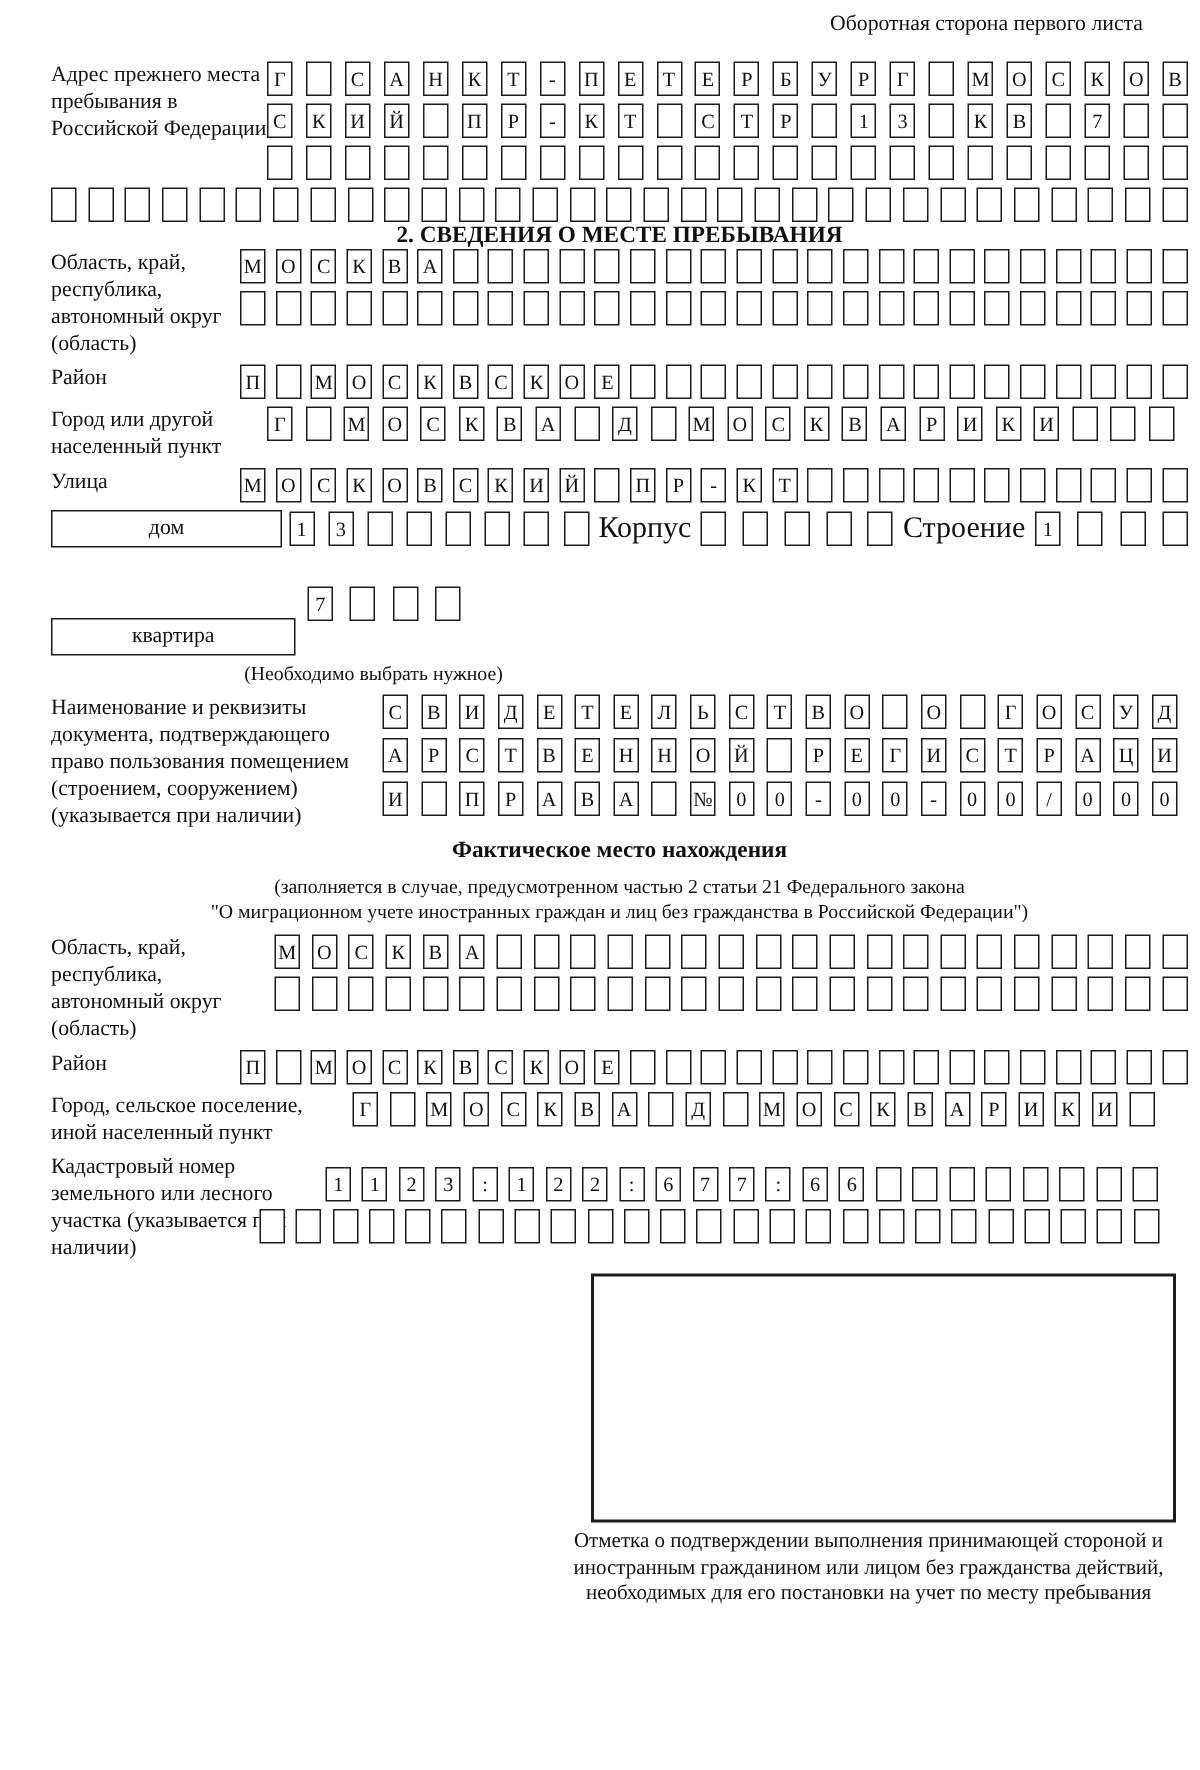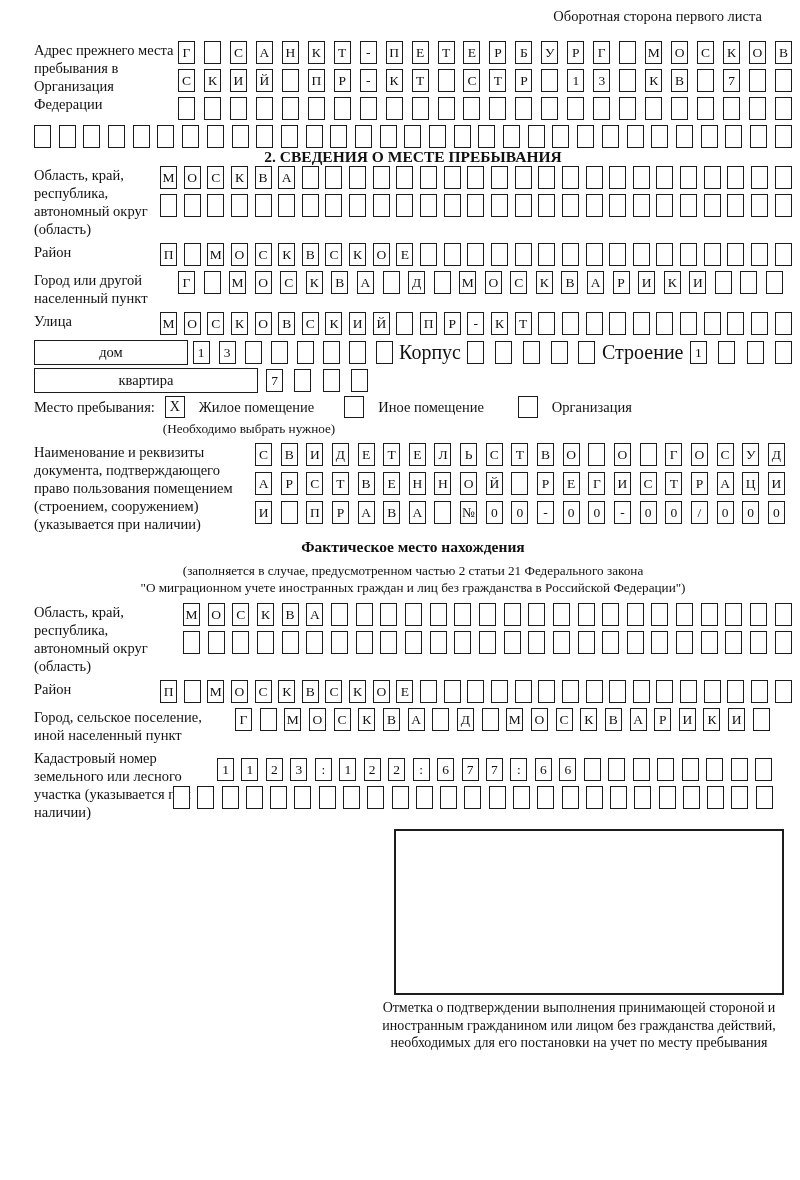--- a/index.html
+++ b/index.html
@@ -52,21 +52,21 @@
   .cells-25 { width:609px; }
   .cells-g22 { width:535px; }
   .cells-k23 { width:555px; }
   .cells-k25 { width:600px; margin-left:-44px; }
   .cells-d8 { width:200px; }
   .cells-d5 { width:128px; }
   .cells-d4 { width:102px; }
 
   .dom-row { display:flex; align-items:center; margin-bottom:3px; width:758px; justify-content:space-between; }
   .dom-box { width:154px; }
-  .kv-box { width:224px; }
+  .kv-box { width:163px;margin-top:44px; }
   .kv-row { display:flex; align-items:center; margin-bottom:3px; }
   .kv-row .cells { margin-left:8px; }
   .inline-lbl { font-size:20px; padding:0 2px; }
 
   .mesto-row { display:flex; align-items:center; margin-bottom:2px; }
   .mesto-row .chk { margin:0 14px 0 10px; }
   .mesto-row .lead { font-size:14.5px; }
 
   .stamp-box {
     box-sizing:border-box; margin-left:360px; margin-top:8px;
@@ -79,21 +79,21 @@
   .mb0 { margin-bottom:0; }
 </style>
 </head>
 <body>
 
 <div class="page">
 
   <div class="corner">Оборотная сторона первого листа</div>
 
   <div class="frow mb0">
-    <div class="flabel w-prev-label">Адрес прежнего места пребывания в Организация Федерации</div>
+    <div class="flabel w-prev-label">Адрес прежнего места пребывания в Российской Федерации</div>
     <div class="gstack">
       <div class="cells cells-24">
           <span class="cell">Г</span>
           <span class="cell"></span>
           <span class="cell">С</span>
           <span class="cell">А</span>
           <span class="cell">Н</span>
           <span class="cell">К</span>
           <span class="cell">Т</span>
           <span class="cell">-</span>
@@ -396,29 +396,20 @@
   <div class="kv-row">
     <div class="wide-box kv-box">квартира</div>
     <div class="cells cells-d4">
         <span class="cell">7</span>
         <span class="cell"></span>
         <span class="cell"></span>
         <span class="cell"></span>
       </div>
   </div>
 
-  <div class="mesto-row">
-    <span class="lead">Место пребывания:</span>
-    <span class="chk">X</span>
-    <span class="opt-label">Жилое помещение</span>
-    <span class="chk" style="margin-left:30px;"></span>
-    <span class="opt-label">Иное помещение</span>
-    <span class="chk" style="margin-left:34px;"></span>
-    <span class="opt-label">Организация</span>
-  </div>
   <div class="note" style="margin:0 0 6px 0; width:430px; text-align:center;">(Необходимо выбрать нужное)</div>
 
   <div class="frow">
     <div class="flabel w-doc-label">Наименование и реквизиты документа, подтверждающего право пользования помещением (строением, сооружением) (указывается при наличии)</div>
     <div class="gstack">
       <div class="cells cells-21" style="margin-bottom:6px;">
           <span class="cell">С</span>
           <span class="cell">В</span>
           <span class="cell">И</span>
           <span class="cell">Д</span>

